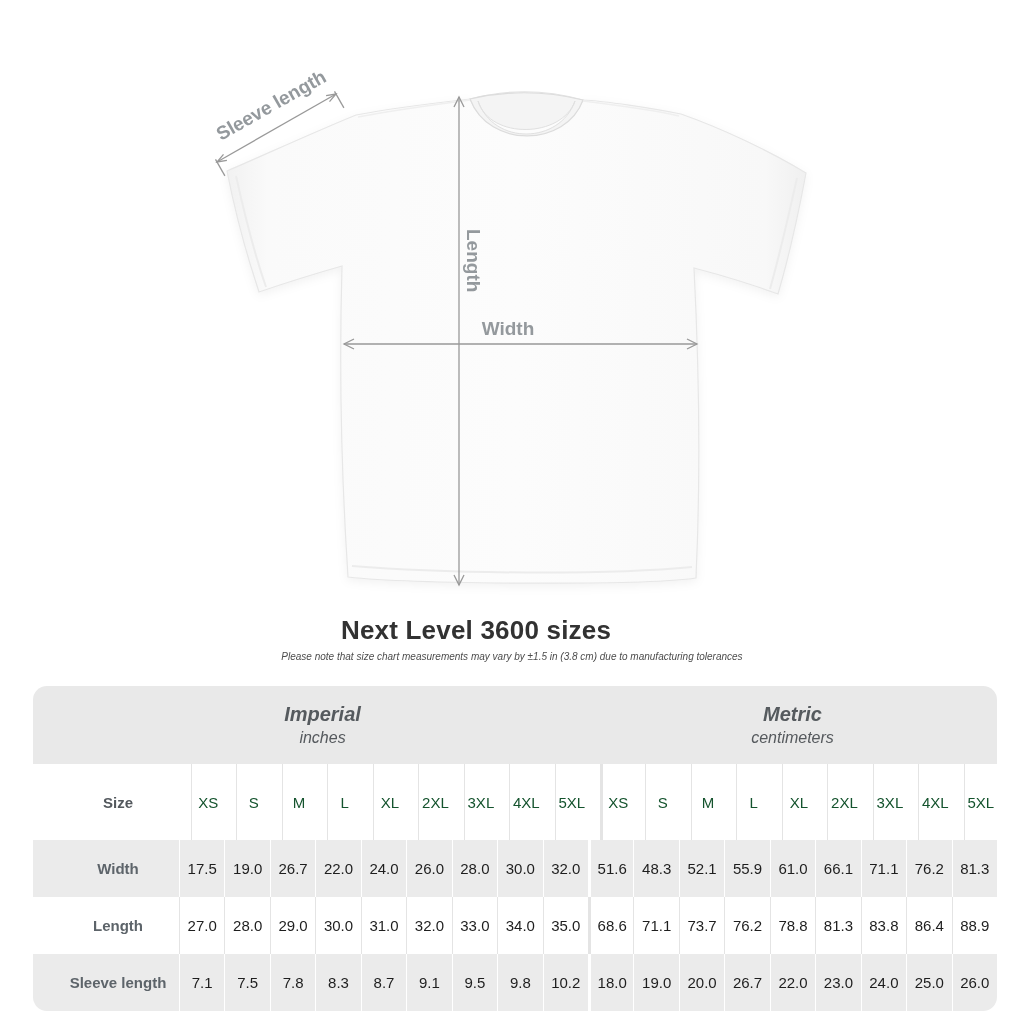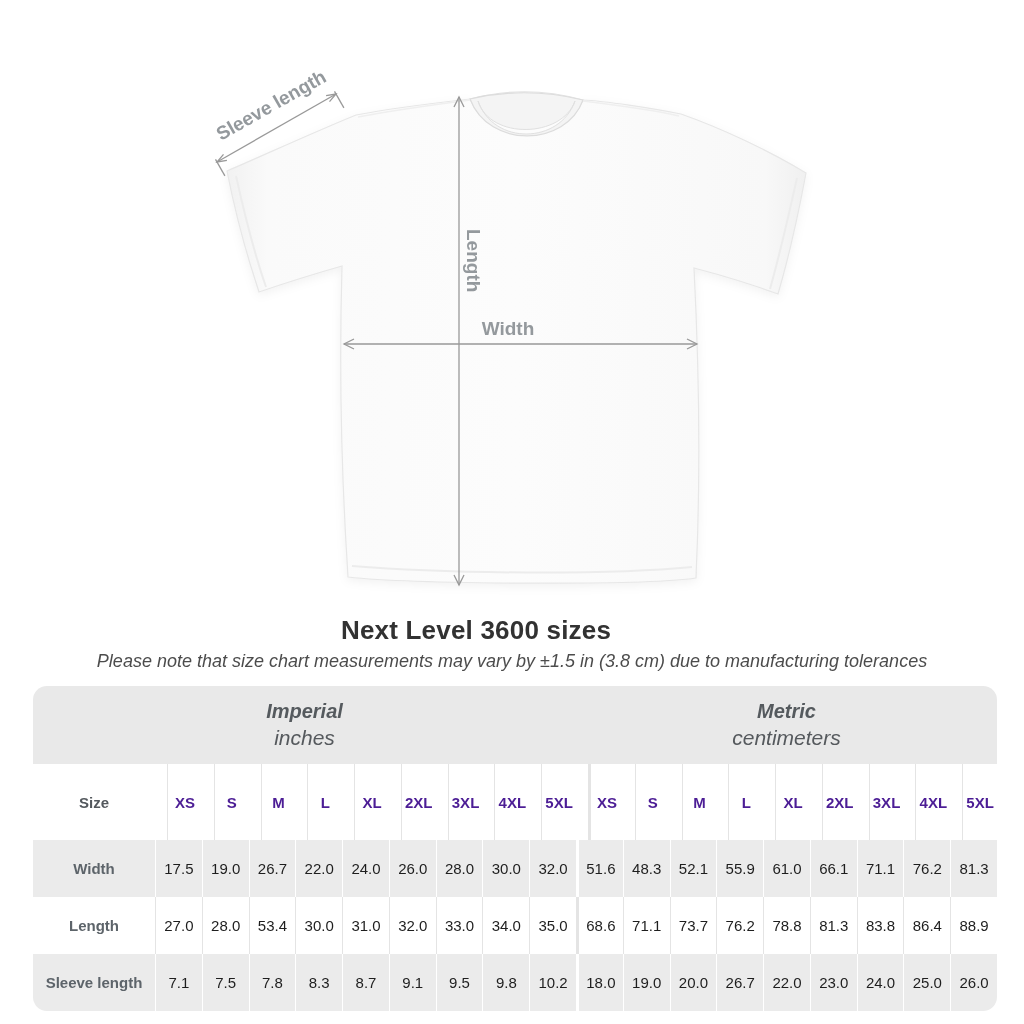--- a/index.html
+++ b/index.html
@@ -11,46 +11,46 @@
   .figure { position: absolute; top: 0; left: 0; width: 1024px; height: 615px; }
 
   
   .page-title {
     position: absolute; top: 615px; left: 0; width: 952px;
     text-align: center; font-size: 26px; font-weight: bold; color: #323232;
     letter-spacing: 0.2px;
   }
   .page-subtitle {
     position: absolute; top: 651px; left: 0; width: 1024px;
-    text-align: center; font-style: italic; font-size: 18px; color: #4c4c4c;
+    text-align: center; font-style: italic; font-size: 10px; color: #4c4c4c;
   }
 
   
   .size-table {
     position: absolute; left: 33px; top: 686px; width: 964px;
     border-radius: 14px; overflow: hidden;
     color: #1e1e1e; font-size: 15px;
   }
-  .trow { display: grid; grid-template-columns: 122px repeat(18, 1fr); }
+  .trow { display: grid; grid-template-columns: 122px repeat(18, 1fr); padding-left: 24px; }
   .band { background: #e9e9e9; height: 78px; }
   .band .group { display: flex; flex-direction: column; align-items: center; justify-content: center; gap: 3px; }
   .band .group-imperial { grid-column: 1 / 11; }
   .band .group-metric  { grid-column: 11 / 20; }
   .gname { font-size: 20px; font-weight: bold; font-style: italic; color: #555a5e; }
-  .gunit { font-size: 21px; font-style: italic; color: #55595d; }
+  .gunit { font-size: 16px; font-style: italic; color: #55595d; }
 
   .cell { display: flex; align-items: center; justify-content: center; min-width: 0; }
   .header-row { background: #ffffff; height: 76px; --div: #e4e4e4; }
   .data-row   { height: 57px; }
   .plain  { background: #ffffff; --div: #e4e4e4; }
   .stripe { background: #ebebeb; --div: #ffffff; }
   .trow > .cell + .cell { border-left: 1px solid var(--div); }
   .trow > .cell:nth-child(11) { border-left-width: 3px; }
 
-  .chead { font-weight: bold; color: #4c1d95; margin-left: 12px; }
+  .chead { font-weight: normal; color: #14532d; margin-left: 12px; }
   .rlabel { font-weight: bold; color: #5d646a; }
   .size-lbl { font-weight: bold; color: #53585d; }
 </style>
 </head>
 <body>
 
 <div class="page">
 
   <div class="figure">
     <svg width="1024" height="615" viewBox="0 0 1024 615" xmlns="http://www.w3.org/2000/svg">
@@ -179,21 +179,21 @@
       <div class="cell">66.1</div>
       <div class="cell">71.1</div>
       <div class="cell">76.2</div>
       <div class="cell">81.3</div>
     </div>
 
     <div class="trow data-row plain">
       <div class="cell rlabel">Length</div>
       <div class="cell">27.0</div>
       <div class="cell">28.0</div>
-      <div class="cell">53.4</div>
+      <div class="cell">29.0</div>
       <div class="cell">30.0</div>
       <div class="cell">31.0</div>
       <div class="cell">32.0</div>
       <div class="cell">33.0</div>
       <div class="cell">34.0</div>
       <div class="cell">35.0</div>
       <div class="cell">68.6</div>
       <div class="cell">71.1</div>
       <div class="cell">73.7</div>
       <div class="cell">76.2</div>

